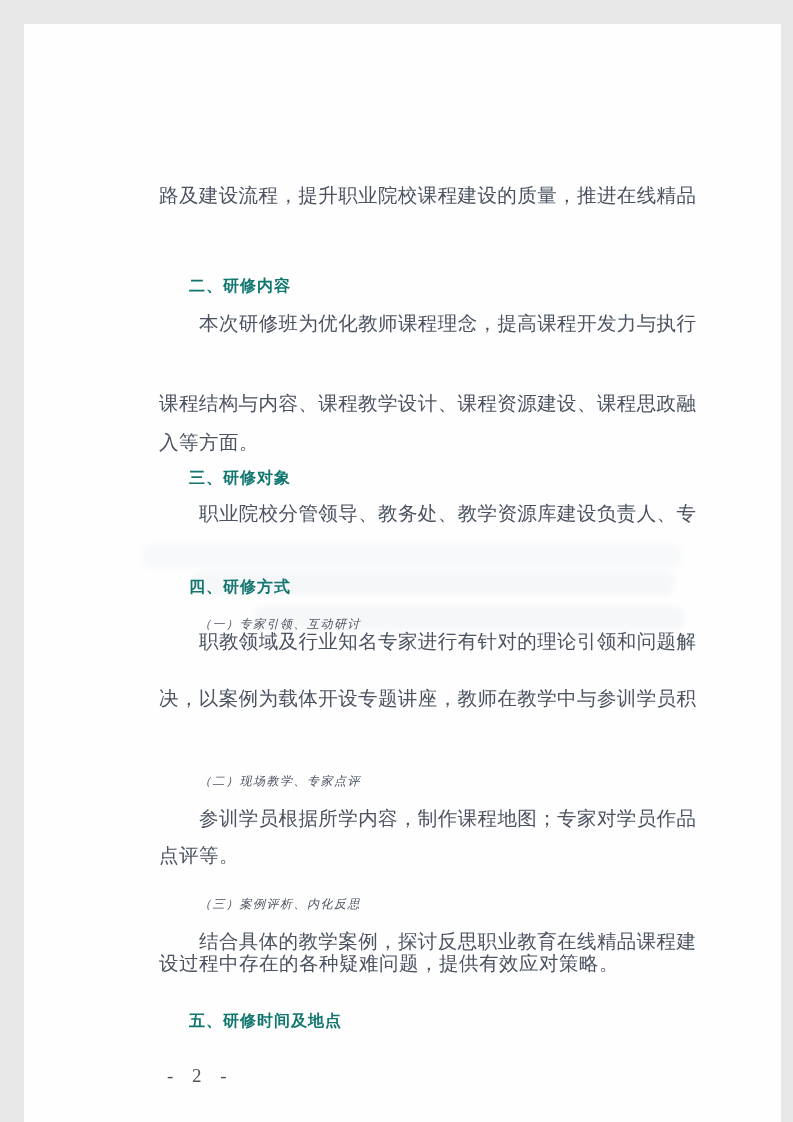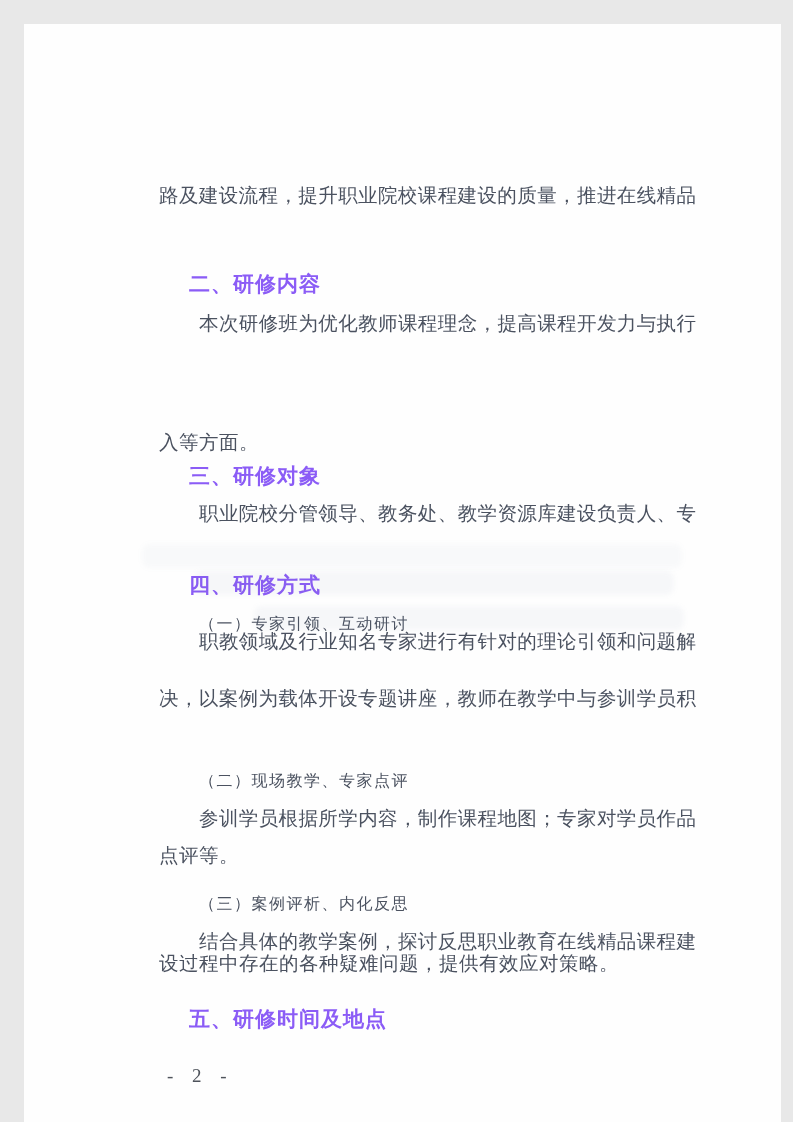--- a/index.html
+++ b/index.html
@@ -30,31 +30,32 @@
     text-align: justify;
     text-align-last: justify;
     text-justify: inter-character;
     letter-spacing: 0;
   }
   
   .ind { text-indent: 40px; }
   
   .h {
     padding-left: 42px;
-    font-family: Liberation Mono, monospace;
+    font-family: Liberation Serif, serif;
     font-weight: 700;
-    font-size: 21px;
-    color: #8b5cf6;
+    font-size: 16px;
+    color: #0f766e;
     letter-spacing: 1px;
     white-space: nowrap;
   }
   
   .sub {
     text-indent: 40px;
-    font-size: 16px;
+    font-style: italic;
+    font-size: 12px;
     color: #4b5260;
     letter-spacing: 1.5px;
     white-space: nowrap;
   }
   .pagenum {
     position: absolute;
     left: 131px;
     top: 1026px;
     font-size: 19px;
     line-height: 28px;
@@ -76,20 +77,21 @@
 </style>
 </head>
 <body>
 
 <div class="page">
 
   <div class="line j" style="top:146px">路及建设流程，提升职业院校课程建设的质量，推进在线精品</div>
 
   <div class="line h" style="top:236px">二、研修内容</div>
   <div class="line j ind" style="top:274px">本次研修班为优化教师课程理念，提高课程开发力与执行</div>
+  <div class="line j" style="top:354px">课程结构与内容、课程教学设计、课程资源建设、课程思政融</div>
   <div class="line" style="top:393px">入等方面。</div>
 
   <div class="line h" style="top:428px">三、研修对象</div>
   <div class="line j ind" style="top:464px">职业院校分管领导、教务处、教学资源库建设负责人、专</div>
 
   <div class="line h" style="top:537px">四、研修方式</div>
 
   <div class="line sub" style="top:574px">（一）专家引领、互动研讨</div>
   <div class="line j ind" style="top:592px">职教领域及行业知名专家进行有针对的理论引领和问题解</div>
   <div class="line j" style="top:649px">决，以案例为载体开设专题讲座，教师在教学中与参训学员积</div>

